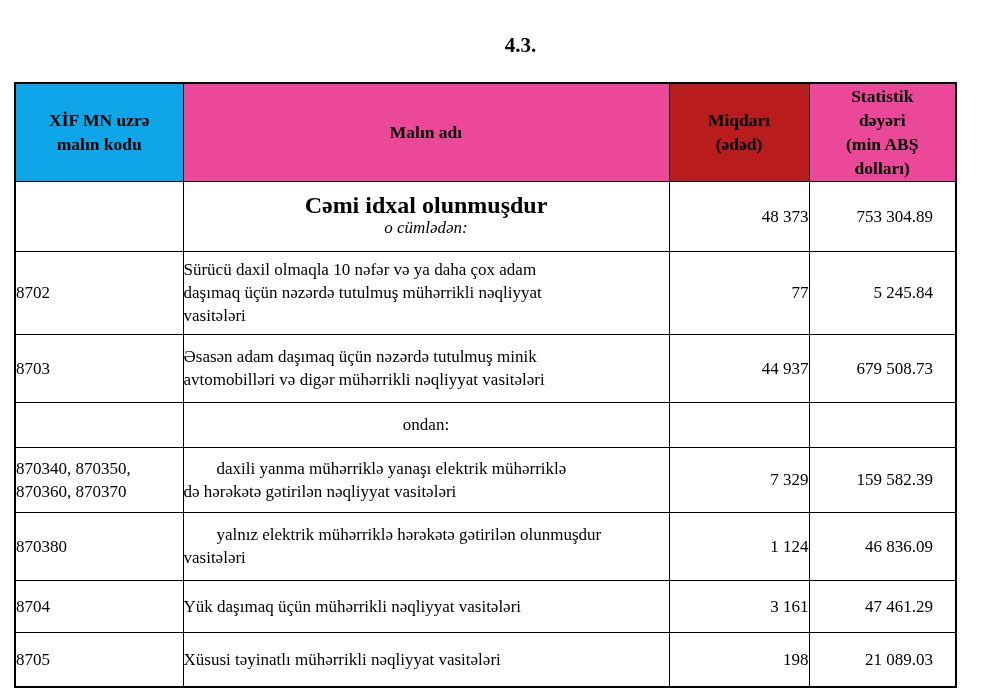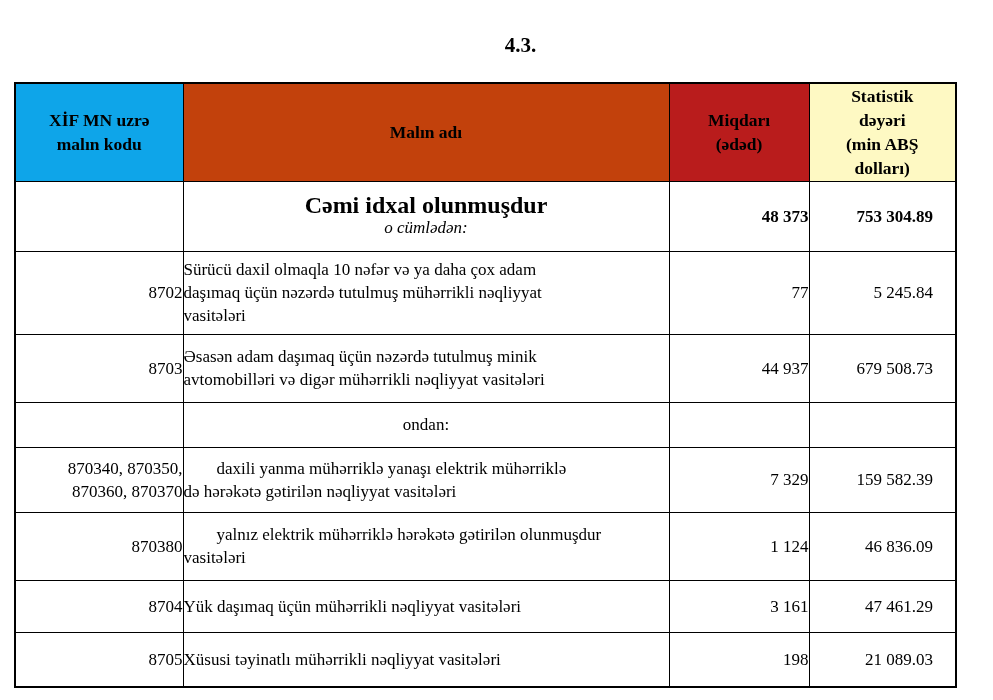--- a/index.html
+++ b/index.html
@@ -37,38 +37,38 @@
     overflow: hidden;
   }
   .import-table thead th {
     font-weight: bold;
     text-align: center;
     white-space: pre-line;
     font-size: 17.5px;
     line-height: 24px;
   }
   .cell-code {
-    text-align: right;
+    text-align: left;
     white-space: pre-line;
   }
   .cell-name {
     text-align: left;
     padding: 4px 9px;
     white-space: pre-line;
   }
   .cell-name.center { text-align: center; white-space: normal; }
   .cell-name.indent { text-indent: 33px; }
   .cell-num {
     text-align: right;
     padding-right: 20px;
   }
   .cell-num.val { padding-right: 22px; }
   .total-line { font-weight: bold; font-size: 24px; line-height: 24px; }
   .total-sub  { font-style: italic; font-size: 17px; line-height: 22px; }
-  tr.bold-row .cell-num { font-weight: bold; }
+  tr.bold-row .cell-num { font-weight: normal; }
 </style>
 </head>
 <body>
 
 <div class="page">
 
   <div class="doc-title">
     <span>4.3.</span>
   </div>
 
@@ -76,24 +76,24 @@
     <colgroup>
       <col style="width:168px">
         <col style="width:486px">
         <col style="width:140px">
         <col style="width:147px">
     </colgroup>
     <thead>
       <tr style="height:98px">
         <th style="background: #0ea5e9;">XİF MN uzrə
 malın kodu</th>
-        <th style="background: #c2410c; font-family: Liberation Serif, serif;">Malın adı</th>
+        <th style="background: #ec4899; font-family: Liberation Serif, serif;">Malın adı</th>
         <th style="background: #b91c1c;">Miqdarı
 (ədəd)</th>
-        <th style="background: #fef9c3;">Statistik
+        <th style="background: #ec4899;">Statistik
 dəyəri
 (min ABŞ
 dolları)</th>
       </tr>
     </thead>
     <tbody>
       <tr style="height:70px" class="bold-row">
         <td class="cell-code"></td>
         <td class="cell-name center">
           <div class="total-line">Cəmi idxal olunmuşdur</div>

